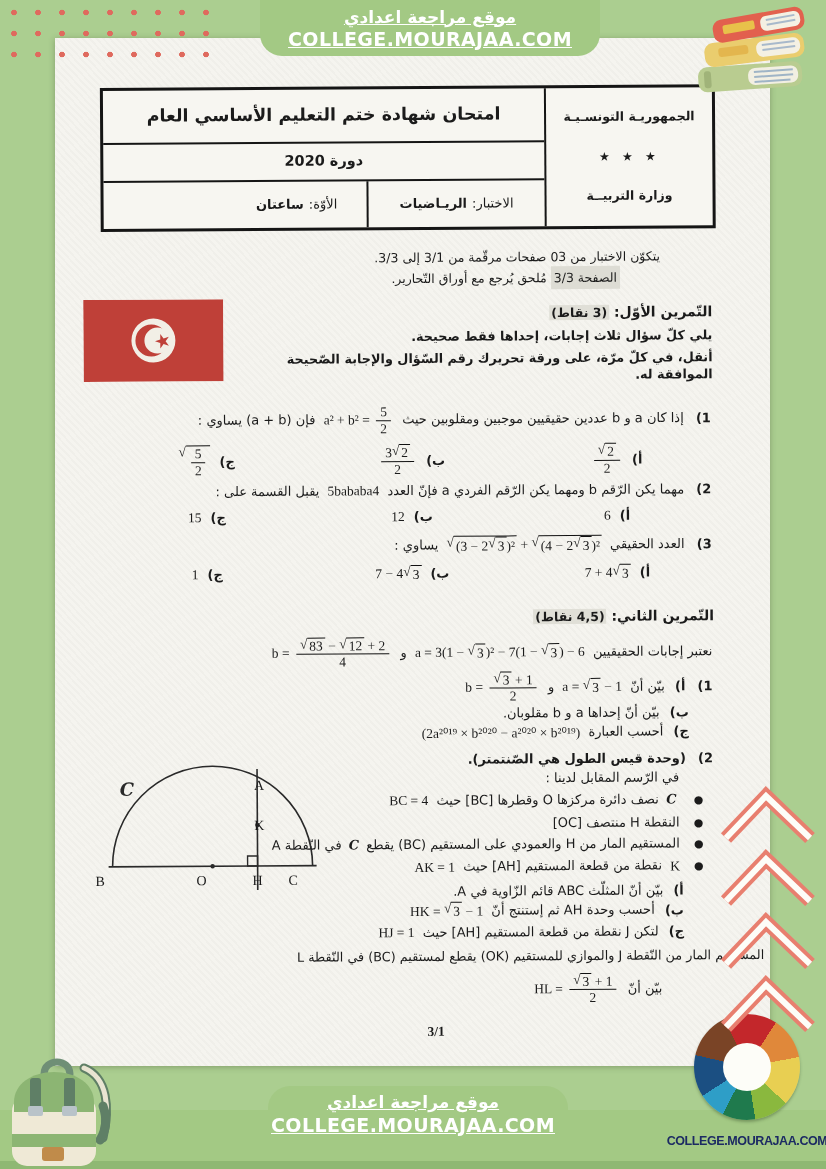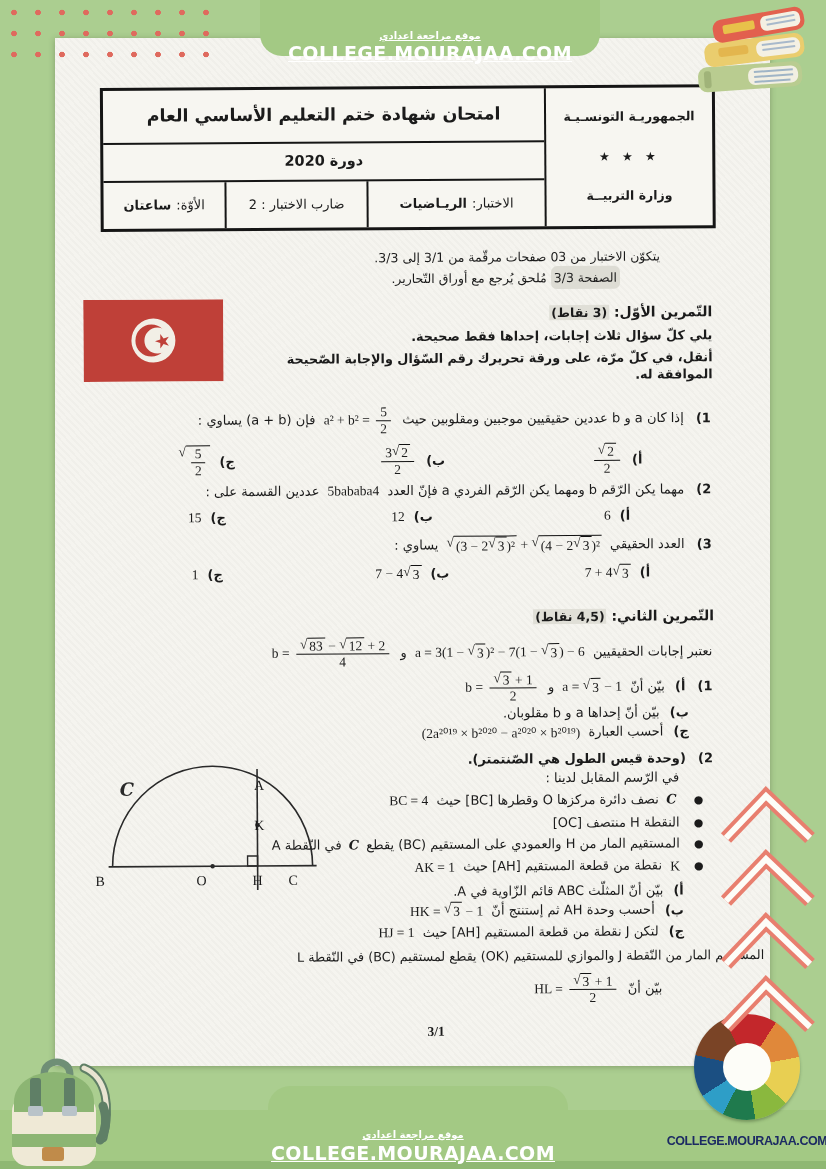--- a/index.html
+++ b/index.html
@@ -8,21 +8,21 @@
 
   
   .dots{position:absolute;left:2px;top:2px;width:212px;height:58px;z-index:6;
         background-image:radial-gradient(circle,#df6a5e 2.6px,rgba(0,0,0,0) 3.1px);
         background-size:24px 21px;}
 
   
   .top-banner{position:absolute;left:260px;top:0;width:340px;height:56px;background:#a3c984;
               border-radius:0 0 22px 22px;display:flex;flex-direction:column;align-items:center;
               justify-content:center;z-index:5;gap:1px;}
-  .banner-l1{font-size:10px;font-weight:bold;color:#fff;text-decoration:underline;margin-top:37px;}
+  .banner-l1{font-size:17px;font-weight:bold;color:#fff;text-decoration:underline;}
   .banner-l2{font-size:19px;font-weight:bold;color:#fff;text-decoration:underline;letter-spacing:.4px;}
 
   
   .books{position:absolute;left:690px;top:2px;z-index:5;}
 
   
   .chevrons{position:absolute;left:716px;top:786px;z-index:6;}
 
   
   .page{position:absolute;left:55px;top:38px;width:715px;height:1028px;background:#f5f4ef;
@@ -43,21 +43,21 @@
   .hrow2{height:36px;border-bottom:2px solid #151515;display:flex;align-items:center;justify-content:center;
          font-weight:bold;font-size:14.5px;}
   .hrow3{display:grid;grid-template-columns:176px 142px 1fr;direction:rtl;height:46px;}
   .hcell{display:flex;align-items:center;justify-content:center;gap:5px;font-size:13px;padding:0 4px;}
   .hcell + .hcell{border-right:2px solid #151515;}
   .bold{font-weight:bold;}
 
   
   .notice1{margin:20px 56px 0 0;font-size:12.5px;}
   .notice2{margin:4px 96px 0 0;font-size:12.5px;}
-  .hl{background:#dddcd4;padding:4px 3px;border-radius:6px;}
+  .hl{background:#dddcd4;padding:4px 3px;}
 
   
   .flag{float:left;width:140px;height:82px;margin:10px 14px 6px -18px;}
 
   
   .ex-title{margin:16px 4px 0 0;font-size:14px;font-weight:bold;}
   .pts{background:#e0dfd7;padding:0 2px;font-size:12.5px;margin-top:20px;}
   .rule{margin:5px 4px 0 0;font-weight:bold;font-size:12.8px;}
 
   .qline{margin:10px 6px 0 0;}
@@ -184,21 +184,20 @@
           <span>وزارة التربيــة</span>
         </div>
         <div class="hleft">
           <div class="hrow1">امتحان شهادة ختم التعليم الأساسي العام</div>
           <div class="hrow2">دورة 2020</div>
           <div class="hrow3">
             <div class="hcell">
               <span>الاختبار:</span>
               <span class="bold">الريـاضيات</span>
             </div>
-            <div class="hcell">ضارب الاختبار : 2</div>
             <div class="hcell">
               <span>الأوّة:</span>
               <span class="bold">ساعتان</span>
             </div>
           </div>
         </div>
       </div>
 
       <div class="notice1">يتكوّن الاختبار من 03 صفحات مرقّمة من 3/1 إلى 3/3.</div>
       <div class="notice2">
@@ -241,21 +240,21 @@
         <div class="opt">
           <span class="optlab">ج)</span>
           <span class="m"><span class="sq"><span class="rad">√</span><span class="sqb"><span class="fr"><span class="fn"><span>5</span></span><span class="fd"><span>2</span></span></span></span></span></span>
         </div>
       </div>
 
       <div class="qline" style="margin-top:4px;">
         <span class="qn">2)</span>
         <span>مهما يكن الرّقم b ومهما يكن الرّقم الفردي a فإنّ العدد</span>
         <span class="m">5bababa4</span>
-        <span>عددين القسمة على :</span>
+        <span>يقبل القسمة على :</span>
       </div>
       <div class="opts">
         <div class="opt">
           <span class="optlab">أ)</span>
           <span class="m">6</span>
         </div>
         <div class="opt">
           <span class="optlab">ب)</span>
           <span class="m">12</span>
         </div>

